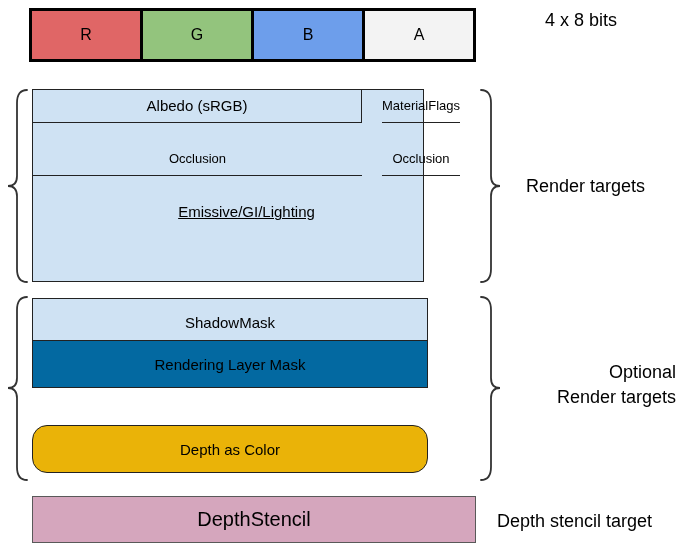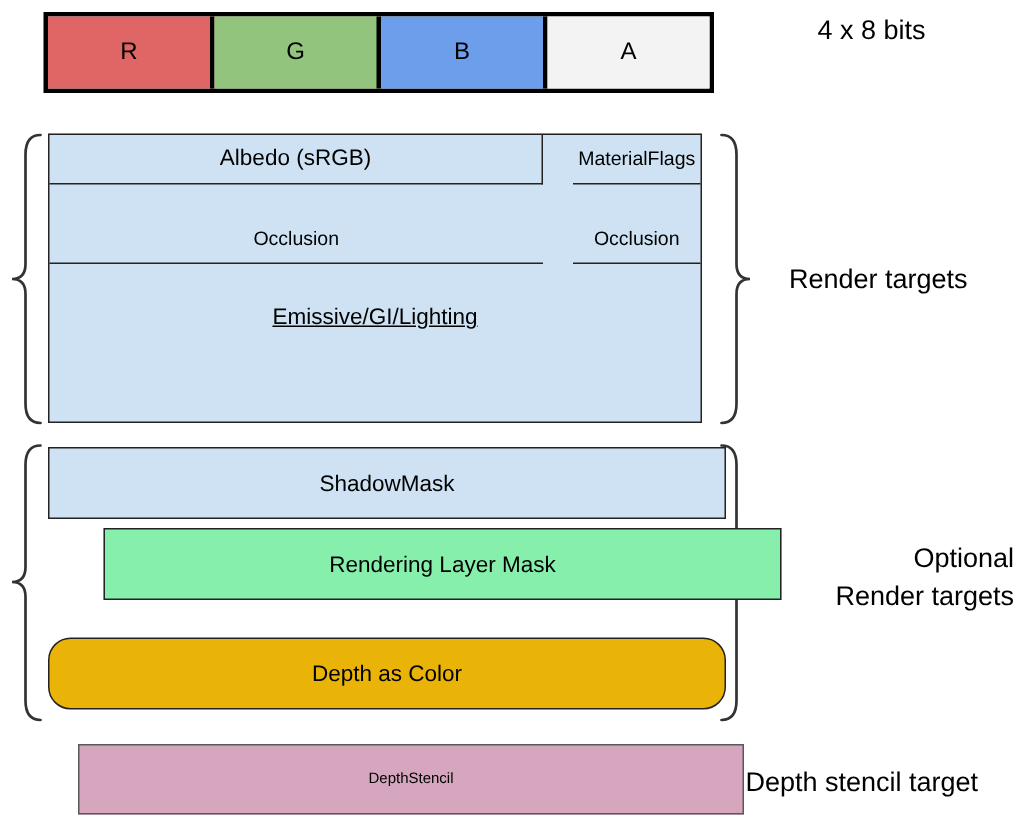--- a/index.html
+++ b/index.html
@@ -32,55 +32,54 @@
     line-height:21px;
     white-space:nowrap;
   }
   .caption.two-line{
     white-space:normal;text-align:right;
     width:160px;line-height:25px;
   }
   
   .rt-table{
     position:absolute;left:32px;top:89px;
-    width:436px;height:193px;
+    width:392px;height:193px;
     border:1.5px solid #222;
     box-sizing:border-box;
     display:grid;
     grid-template-columns:329px 1fr;
     grid-template-rows:1fr 1fr 1fr 1fr;
     background:#cfe2f3;
     gap:20px;
   }
   .rt-cell{
     display:flex;align-items:center;justify-content:center;
     font-size:15px;
     border-bottom:1.5px solid #222;
   }
   .rt-cell.main{border-right:1.5px solid #222;}
   .rt-cell.alpha{font-size:13px;}
   .rt-cell.full{grid-column:1 / 3;border-bottom:none;text-decoration:underline;}
   
   .opt-box{
     position:absolute;left:32px;
-    width:452px;height:48px;
+    width:396px;height:48px;
     box-sizing:border-box;
     border:1.5px solid #222;
     display:flex;align-items:center;justify-content:center;
     font-size:15px;
   }
   
   .depth-box{
     position:absolute;left:32px;top:496px;
     width:444px;height:47px;
     box-sizing:border-box;
     border:1.5px solid #595959;
     display:flex;align-items:center;justify-content:center;
-    font-size:10px;
-    margin-left:20px;
+    font-size:20px;
   }
   
   .brace{position:absolute;}
   .brace path{fill:none;stroke:#333;stroke-width:1.8;stroke-linecap:round;}
 </style>
 </head>
 <body>
 
 <div class="canvas">
 
@@ -109,21 +108,21 @@
   <div class="caption" style="left:526px;top:176px;">Render targets</div>
 
   <svg class="brace" style="left:4px;top:295px;" width="26" height="187" viewBox="0 0 26 187">
     <path d="M 23 2 Q 13 2 13 15 L 13 83 Q 13 93 4 93 Q 13 93 13 103 L 13 172 Q 13 185 23 185"></path>
   </svg>
   <svg class="brace" style="left:478px;top:295px;" width="26" height="187" viewBox="0 0 26 187">
     <path d="M 3 2 Q 13 2 13 15 L 13 83 Q 13 93 22 93 Q 13 93 13 103 L 13 172 Q 13 185 3 185"></path>
   </svg>
 
   <div class="opt-box" style="top: 298px; background-color: rgb(207, 226, 243);">ShadowMask</div>
-  <div class="opt-box" style="top: 352px; background-color: #86efac; margin-left: 37px;">Rendering Layer Mask</div>
+  <div class="opt-box" style="top: 340px; background-color: #0369a1;">Rendering Layer Mask</div>
   <div class="opt-box" style="top: 425px; background-color: #eab308; border-radius: 15px;">Depth as Color</div>
 
   <div class="caption two-line" style="left:516px;top:360px;">
     <span>Optional</span><br>
     <span>Render targets</span>
   </div>
 
   <div class="depth-box" style="background-color: rgb(213, 166, 189);">DepthStencil</div>
   <div class="caption" style="left:497px;top:511px;">Depth stencil target</div>
 

